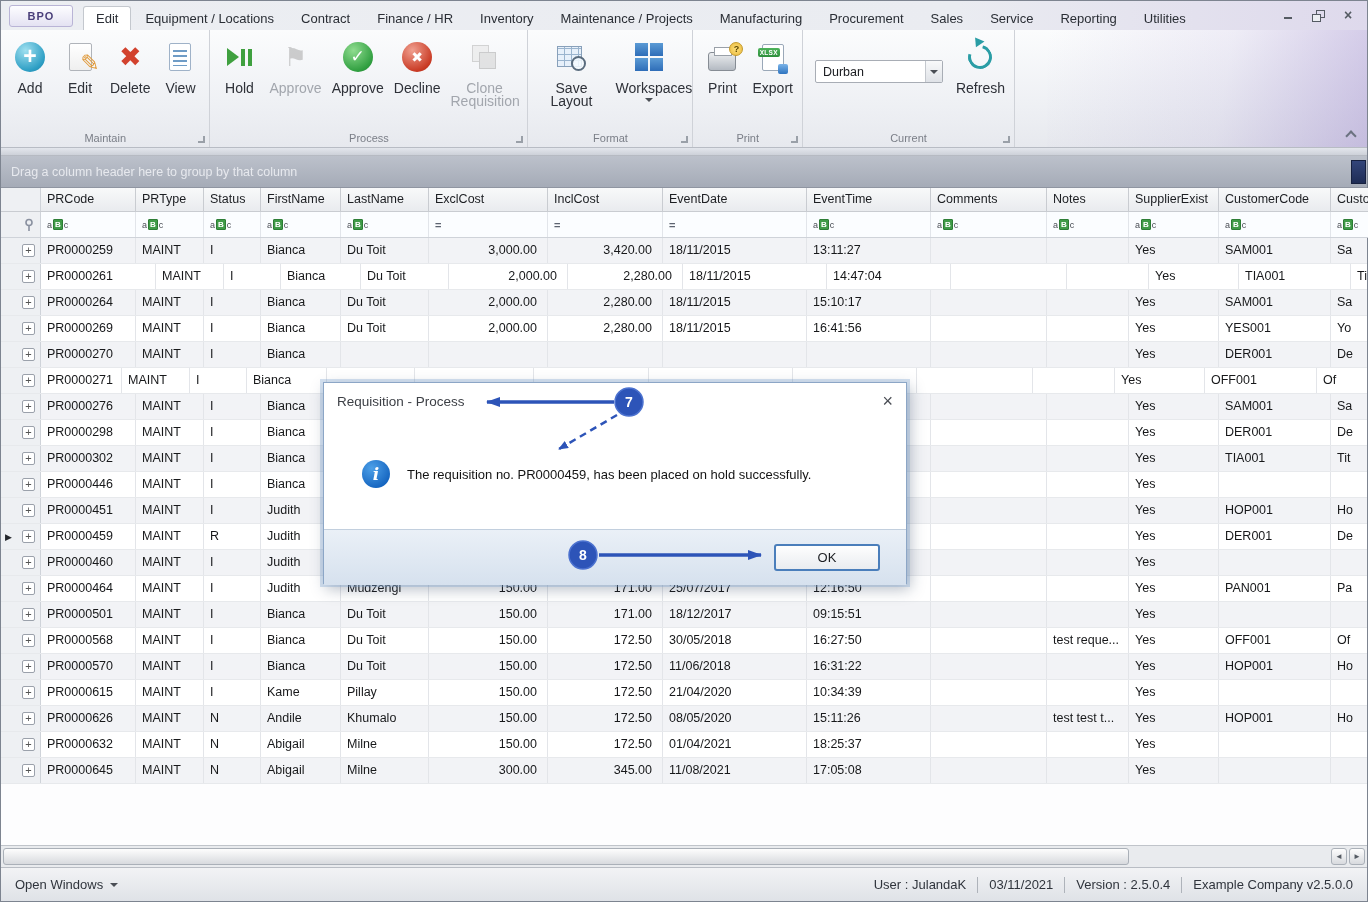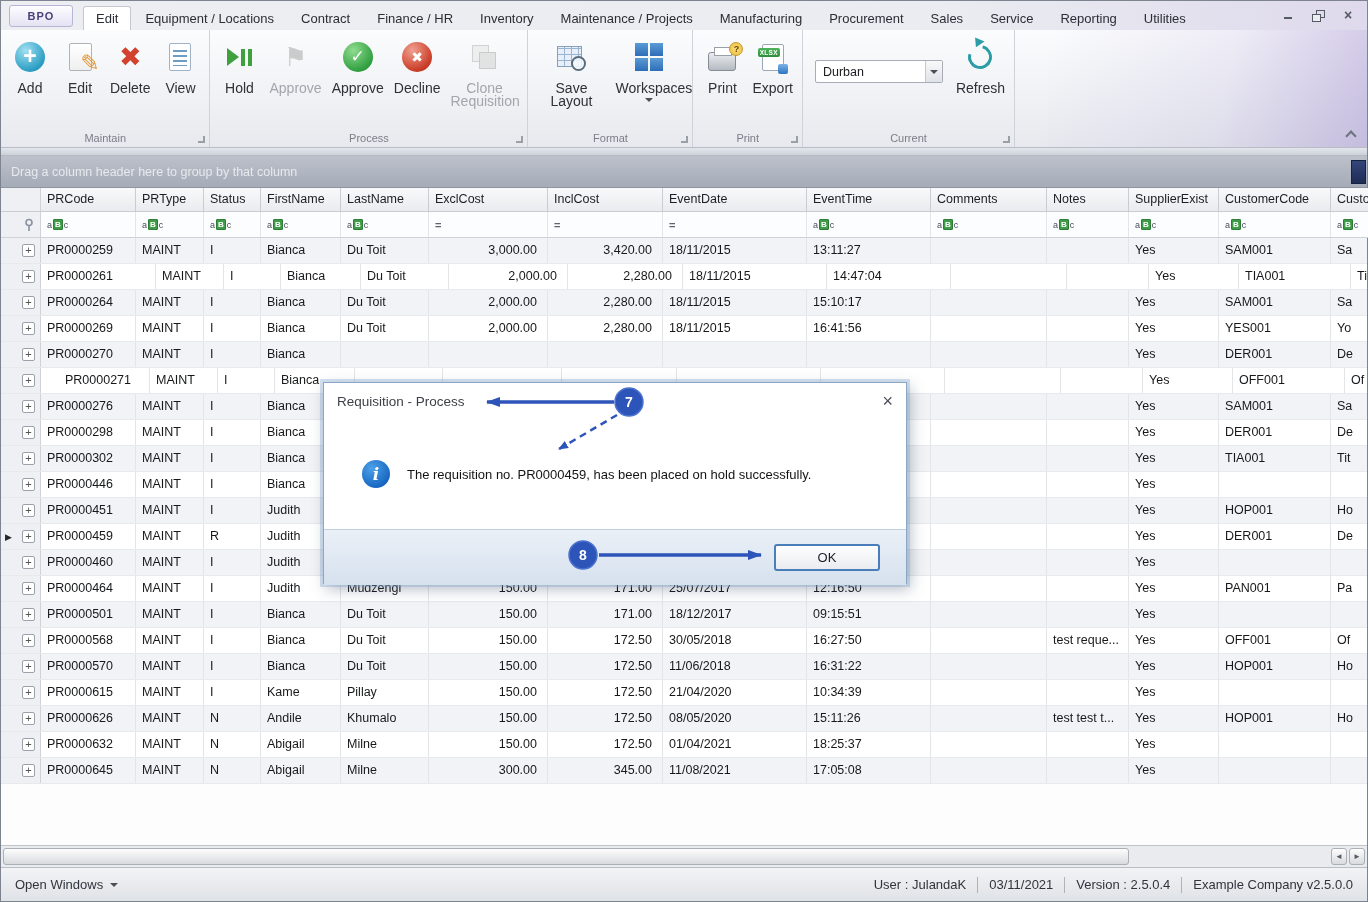--- a/index.html
+++ b/index.html
@@ -530,21 +530,21 @@
         <div class="gc dcell" style="width: 116px;"></div>
         <div class="gc dcell" style="width: 82px;"></div>
         <div class="gc dcell" style="width: 90px;">Yes</div>
         <div class="gc dcell" style="width: 112px;">DER001</div>
         <div class="gc dcell" style="width: 60px;">De</div>
       </div>
       <div class="grow">
         <div class="gc rowhead">
           <span class="expand">+</span>
         </div>
-        <div class="gc dcell" style="width: 109px; text-align: center;">PR0000271</div>
+        <div class="gc dcell" style="width: 81px;">PR0000271</div>
         <div class="gc dcell" style="width: 68px;">MAINT</div>
         <div class="gc dcell" style="width: 57px;">I</div>
         <div class="gc dcell" style="width: 80px;">Bianca</div>
         <div class="gc dcell" style="width: 88px;"></div>
         <div class="gc dcell num" style="width: 119px;"></div>
         <div class="gc dcell num" style="width: 115px;"></div>
         <div class="gc dcell" style="width: 144px;"></div>
         <div class="gc dcell" style="width: 124px;"></div>
         <div class="gc dcell" style="width: 116px;"></div>
         <div class="gc dcell" style="width: 82px;"></div>

